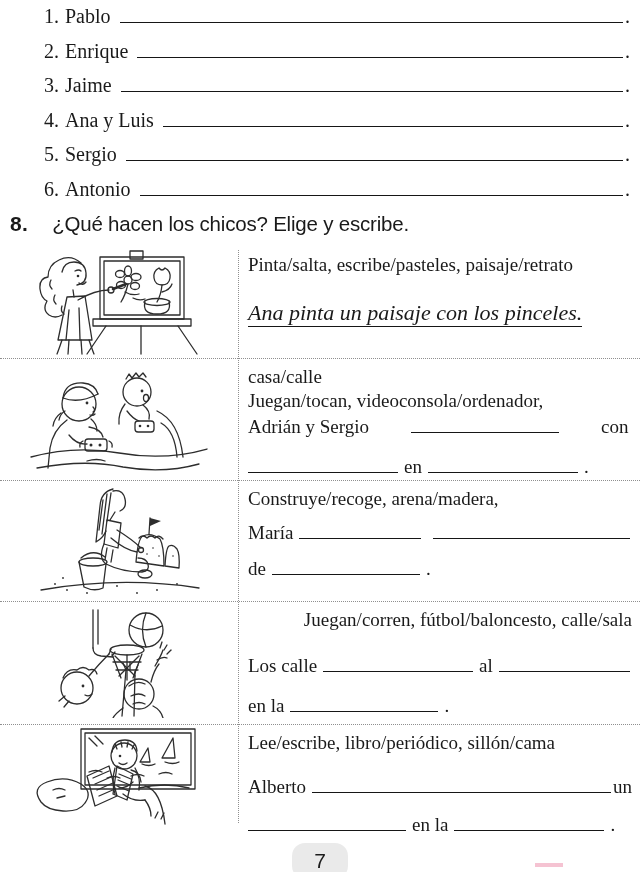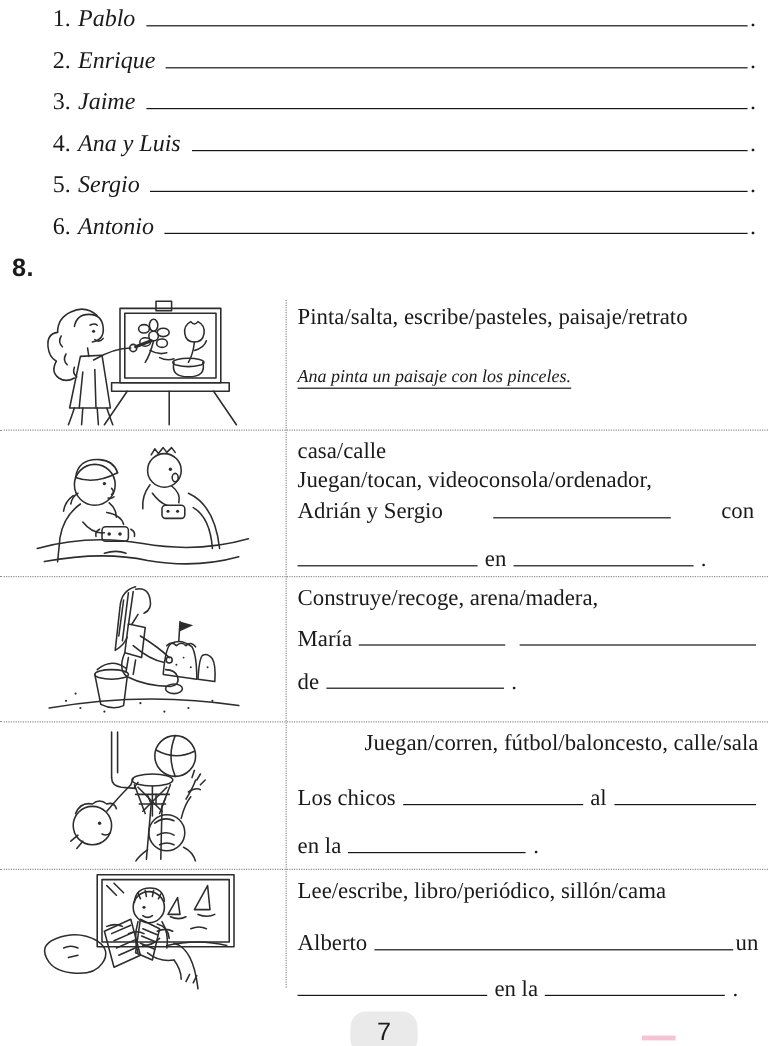--- a/index.html
+++ b/index.html
@@ -4,21 +4,21 @@
 <style>
   html,body{margin:0;padding:0;background:#fff;}
   .page{
     position:relative;width:640px;height:872px;margin:0 auto;background:#ffffff;
     font-family:"Liberation Serif","DejaVu Serif",serif;color:#1a1a1a;overflow:hidden;
   }
   
   .toplist{position:absolute;left:44px;right:10px;top:5px;}
   .tl-item{display:flex;align-items:baseline;height:34.6px;font-size:20px;}
   .tl-item .num{white-space:pre;margin-right:6px;}
-  .tl-item .nm{white-space:pre;font-style:italic;}
+  .tl-item .nm{white-space:pre;}
   .rule{flex:1;height:13px;border-bottom:1.5px solid #161616;margin:0 2px 0 9px;}
   .dot{white-space:pre;}
   
   .ex-head{
     position:absolute;left:10px;top:212px;display:flex;align-items:baseline;
     font-family:"Liberation Sans","DejaVu Sans",sans-serif;
   }
   .ex-num{font-weight:bold;font-size:21px;letter-spacing:.3px;}
   .ex-title{font-size:20.5px;margin-left:24px;letter-spacing:-0.2px;}
   
@@ -35,21 +35,21 @@
   .opts{white-space:nowrap;}
   .fill{display:flex;align-items:baseline;white-space:pre;}
   .bl{height:13px;border-bottom:1.5px solid #161616;margin:0 6px;}
   .bl.first{margin-left:0;}
   .bl.grow{flex:1;margin-right:2px;}
   .mtA{margin-top:2px;gap:36px;}  .mtB{margin-top:16px;}
   .mtC{margin-top:10px;} .mtD{margin-top:12px;}
   .mtE{margin-top:22px;}
   .mtF{margin-top:20px;} .mtG{margin-top:14px;}
   .example{margin-top:24px;}
-  .example .ex-it{font-style:italic;font-size:15px;border-bottom:1.6px solid #161616;padding-bottom:1px;}
+  .example .ex-it{font-style:italic;font-size:22px;border-bottom:1.6px solid #161616;padding-bottom:1px;}
   
   svg.illu{display:block;}
   svg.illu *{vector-effect:non-scaling-stroke;}
   .sk{stroke:#2d2d2d;stroke-width:1.3;fill:none;stroke-linecap:round;stroke-linejoin:round;}
   .skf{stroke:none;fill:#2d2d2d;}
   
   .page-pill{
     position:absolute;left:292px;top:843px;width:56px;height:36px;border-radius:13px;
     background:#eaeaea;display:flex;align-items:center;justify-content:center;
     font-family:"Liberation Sans","DejaVu Sans",sans-serif;font-size:21px;color:#1c1c1c;
@@ -95,20 +95,21 @@
     <div class="tl-item">
       <span class="num">6.</span>
       <span class="nm">Antonio</span>
       <span class="rule"></span>
       <span class="dot">.</span>
     </div>
   </section>
 
   <header class="ex-head">
     <span class="ex-num">8.</span>
+    <span class="ex-title">¿Qué hacen los chicos? Elige y escribe.</span>
   </header>
 
   <div class="vdiv"></div>
 
   <div class="row r1">
     <div class="cell-img">
       <svg class="illu" width="180" height="106" viewBox="0 0 180 106">
         <g class="sk">
           <rect x="101" y="1" width="13" height="8"></rect>
           <rect x="71" y="7" width="84" height="62"></rect>
@@ -317,21 +318,21 @@
           <path d="M124 74 q3 -12 8 -18"></path>
           <path d="M96 100 q-8 6 -10 10"></path>
             <path d="M126 98 q8 4 10 12"></path>
         </g>
         <circle class="skf" cx="56" cy="78" r="1.4"></circle>
       </svg>
     </div>
     <div class="cell-txt">
       <div class="opts">Juegan/corren, fútbol/baloncesto, calle/sala</div>
       <div class="fill mtE">
-        <span>Los chicos</span>
+        <span>Los calle</span>
         <span class="bl" style="width:150px"></span>
         <span>al</span>
         <span class="bl grow"></span>
       </div>
       <div class="fill mtB">
         <span>en la</span>
         <span class="bl" style="width:148px"></span>
         <span>.</span>
       </div>
     </div>

